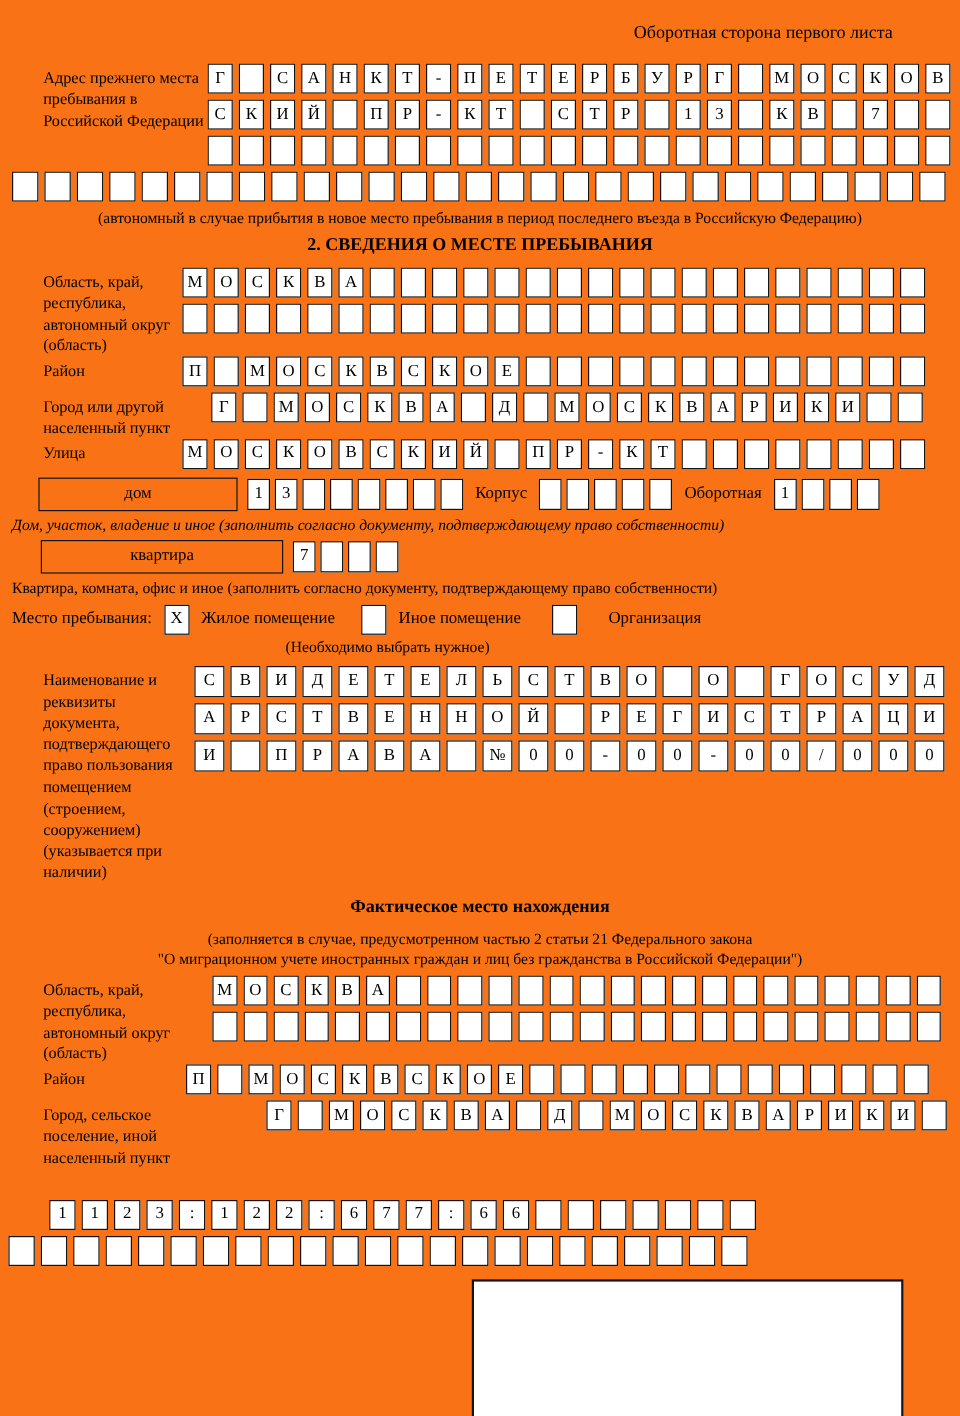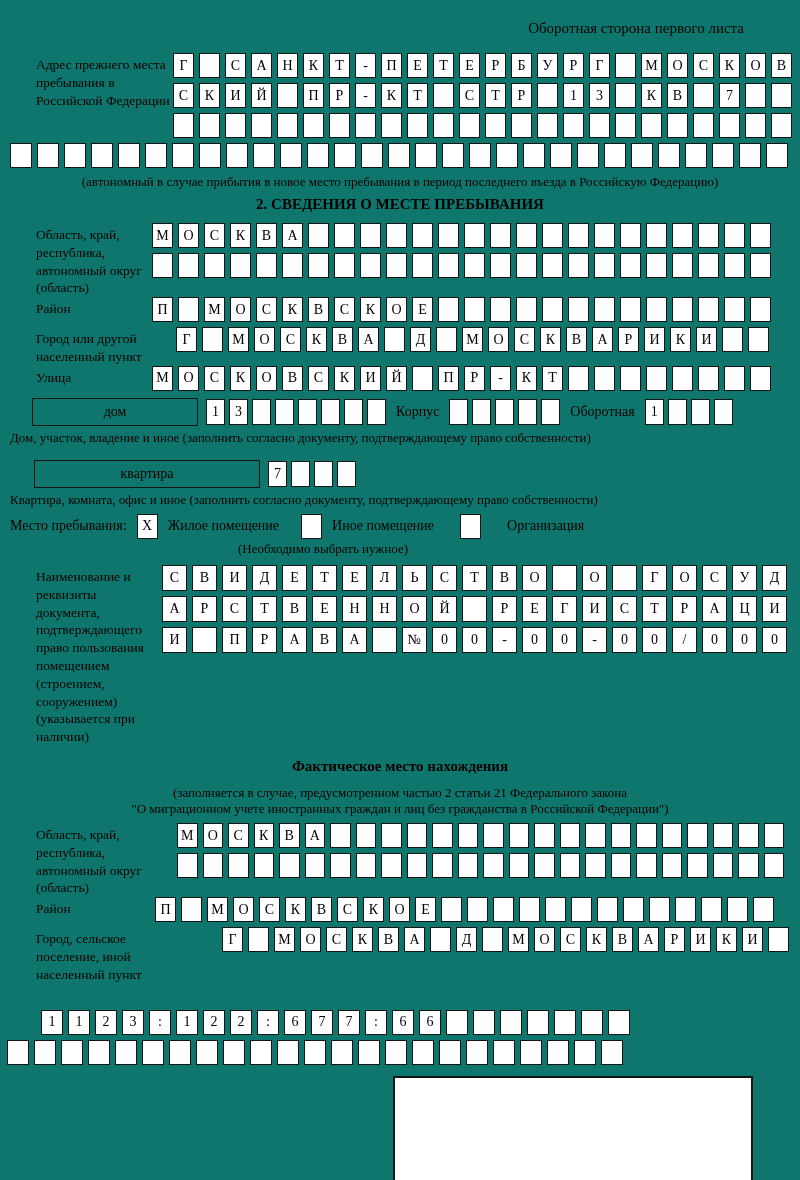--- a/index.html
+++ b/index.html
@@ -1,17 +1,17 @@
 <!DOCTYPE html>
 <html><head>
 <meta charset="utf-8">
 <style>
   html,body { margin:0; padding:0; background:#e8e8e8; }
   .page {
-    width:800px; height:1180px; margin:0 auto; background:#0f766e; color:#000;
+    width:800px; height:1180px; margin:0 auto; background:#f97316; color:#000;
     font-family:"Liberation Serif","DejaVu Serif",serif; font-size:13.5px;
     box-sizing:border-box; padding:6px 10px; position:relative; overflow:hidden;
   }
   .header-note { text-align:right; padding-right:46px; font-size:15px; margin-top:14px; margin-bottom:16px; }
 
   .frow { display:flex; align-items:flex-start; }
   .flabel { box-sizing:border-box; line-height:1.32; padding-top:3px; padding-left:26px; }
   .rows { flex:1 0 auto; }
 
   .box-row { display:flex; flex-wrap:nowrap; gap:5px; margin-bottom:5px; }
@@ -30,21 +30,21 @@
   .row-full .cell { width:22px; }
   .prev-note { margin-bottom:4px; }
 
   
   .s2 .flabel { width:142px; flex:0 0 142px; }
   .row-city2 { margin-left:24px; }
 
   .house-row { display:flex; align-items:center; margin:2px 0 4px 0; }
   .wide-box { box-sizing:border-box; border:1.8px solid #141414; height:28px; display:flex; align-items:center; justify-content:center; font-size:14px; }
   .house-box { width:166px; margin-left:22px; }
-  .apt-box { width:226px; margin-left:24px; }
+  .apt-box { width:202px; margin-left:24px; }
   .small-cells { display:flex; gap:4px; margin-left:8px; }
   .small-cells .cell { width:19px; height:26px; }
   .inline-lbl { margin:0 2px 0 10px; font-size:14px; }
 
   .stay-row { display:flex; align-items:center; margin:6px 0 2px 0; }
   .stay-row .cell { margin-left:10px; }
   .stay-row .opt { margin-left:10px; font-size:14px; }
   .stay-note { margin-left:228px; margin-bottom:8px; }
 
   .doc .flabel { width:152px; flex:0 0 152px; }
@@ -56,21 +56,21 @@
   .row-region-f .cell { width:20.5px; }
   .row-city-f { margin-left:67px; }
   .row-cad1 { margin-left:31px; }
   .row-cad1 .cell { width:22px; }
   .row-cad2 { margin-left:-3px; }
   .row-cad2 .cell { width:22px; }
 
   .stamp-wrap { margin-left:383px; width:372px; margin-top:6px; }
   .stamp-box { box-sizing:border-box; width:360px; height:172px; border:2px solid #141414; background:#fff; }
 
-  .mb2 { margin-bottom:14px; } .mb4 { margin-bottom:4px; } .mb6 { margin-bottom:6px; }
+  .mb2 { margin-bottom:4px;font-style:italic; } .mb4 { margin-bottom:4px; } .mb6 { margin-bottom:6px; }
 </style>
 </head>
 <body>
 
 <div class="page">
 
   <div class="header-note">Оборотная сторона первого листа</div>
 
   <div class="frow prev">
     <div class="flabel">Адрес прежнего места пребывания в Российской Федерации</div>

